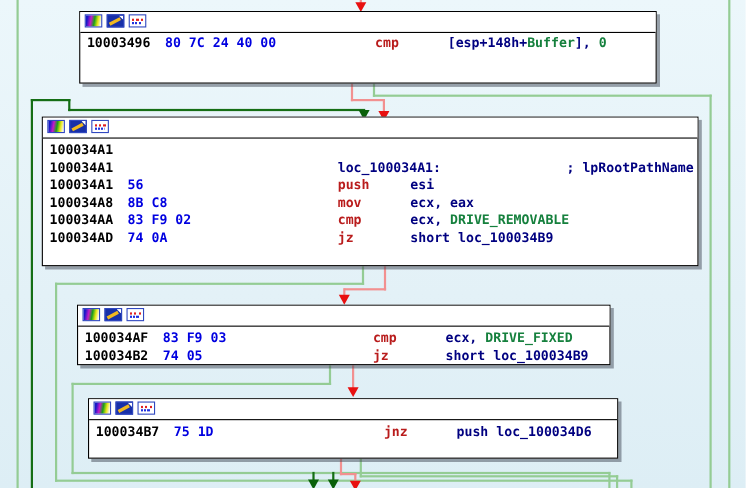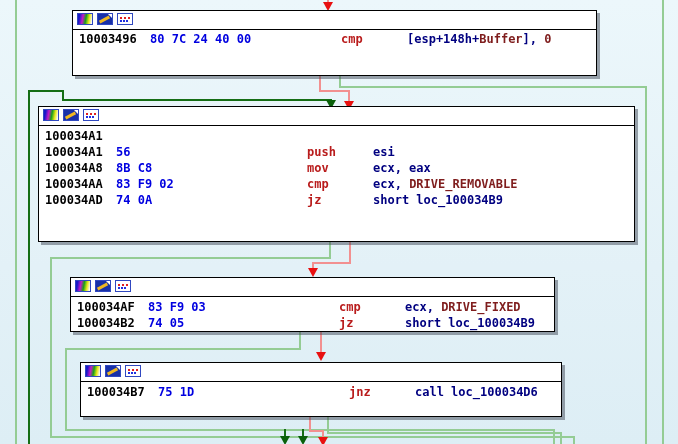--- a/index.html
+++ b/index.html
@@ -27,21 +27,21 @@
     background:repeating-linear-gradient(90deg,#e02020 0 2px,transparent 2px 4px);}
   .icon-trc::after{content:"";position:absolute;left:2px;bottom:2px;width:9px;height:2px;
     background:repeating-linear-gradient(90deg,#2030e0 0 2px,transparent 2px 3px);}
   .code{padding:2px 0 0 0;}
   .row{position:relative;padding-left:6px;white-space:pre;height:16px;line-height:16px;}
   .bk1 .row{height:15px;line-height:15px;}
   .addr{display:inline-block;width:71px;color:#000;}
   .bytes{display:inline-block;width:191px;color:#0000e0;}
   .mnem{display:inline-block;width:66px;color:#b91c1c;}
   .n{color:#000080;}
-  .g{color:#7f1d1d;}
+  .g{color:#15803d;}
   .m{color:#d800d8;}
   .cmt{position:absolute;left:476px;top:0;color:#000080;}
   
   .seg{position:absolute;}
   .lg{background:#94cc94;}
   .ld{background:#156e15;}
   .lr{background:#f29090;}
   .arr{position:absolute;width:0;height:0;border-left:5px solid transparent;
        border-right:5px solid transparent;border-top:9px solid #e81010;}
   .arr.dg{border-top-color:#0a600a;}
@@ -137,20 +137,21 @@
   </div>
 
   <div class="block" style="left:38px;top:106px;width:595px;height:134px">
     <div class="titlebar">
       <span class="icon icon-pal"></span>
       <span class="icon icon-pen"></span>
       <span class="icon icon-trc"></span>
     </div>
     <div class="code">
       <div class="row"><span class="addr">100034A1</span></div>
+      <div class="row"><span class="addr">100034A1</span><span class="bytes"></span><span class="n">loc_100034A1:</span><span class="cmt">; lpRootPathName</span></div>
       <div class="row"><span class="addr">100034A1</span><span class="bytes">56</span><span class="mnem">push</span><span class="n">esi</span></div>
       <div class="row"><span class="addr">100034A8</span><span class="bytes">8B C8</span><span class="mnem">mov</span><span class="n">ecx, eax</span></div>
       <div class="row"><span class="addr">100034AA</span><span class="bytes">83 F9 02</span><span class="mnem">cmp</span><span class="n">ecx, </span><span class="g">DRIVE_REMOVABLE</span></div>
       <div class="row"><span class="addr">100034AD</span><span class="bytes">74 0A</span><span class="mnem">jz</span><span class="n">short loc_100034B9</span></div>
     </div>
   </div>
 
   <div class="block" style="left:70px;top:277px;width:483px;height:53px">
     <div class="titlebar">
       <span class="icon icon-pal"></span>
@@ -163,17 +164,17 @@
     </div>
   </div>
 
   <div class="block" style="left:80px;top:362px;width:480px;height:53px">
     <div class="titlebar">
       <span class="icon icon-pal"></span>
       <span class="icon icon-pen"></span>
       <span class="icon icon-trc"></span>
     </div>
     <div class="code">
-      <div class="row"><span class="addr">100034B7</span><span class="bytes">75 1D</span><span class="mnem">jnz</span><span class="n">call loc_100034D6</span></div>
+      <div class="row"><span class="addr">100034B7</span><span class="bytes">75 1D</span><span class="mnem">jnz</span><span class="n">push loc_100034D6</span></div>
     </div>
   </div>
 
 </div>
 
 </body></html>

